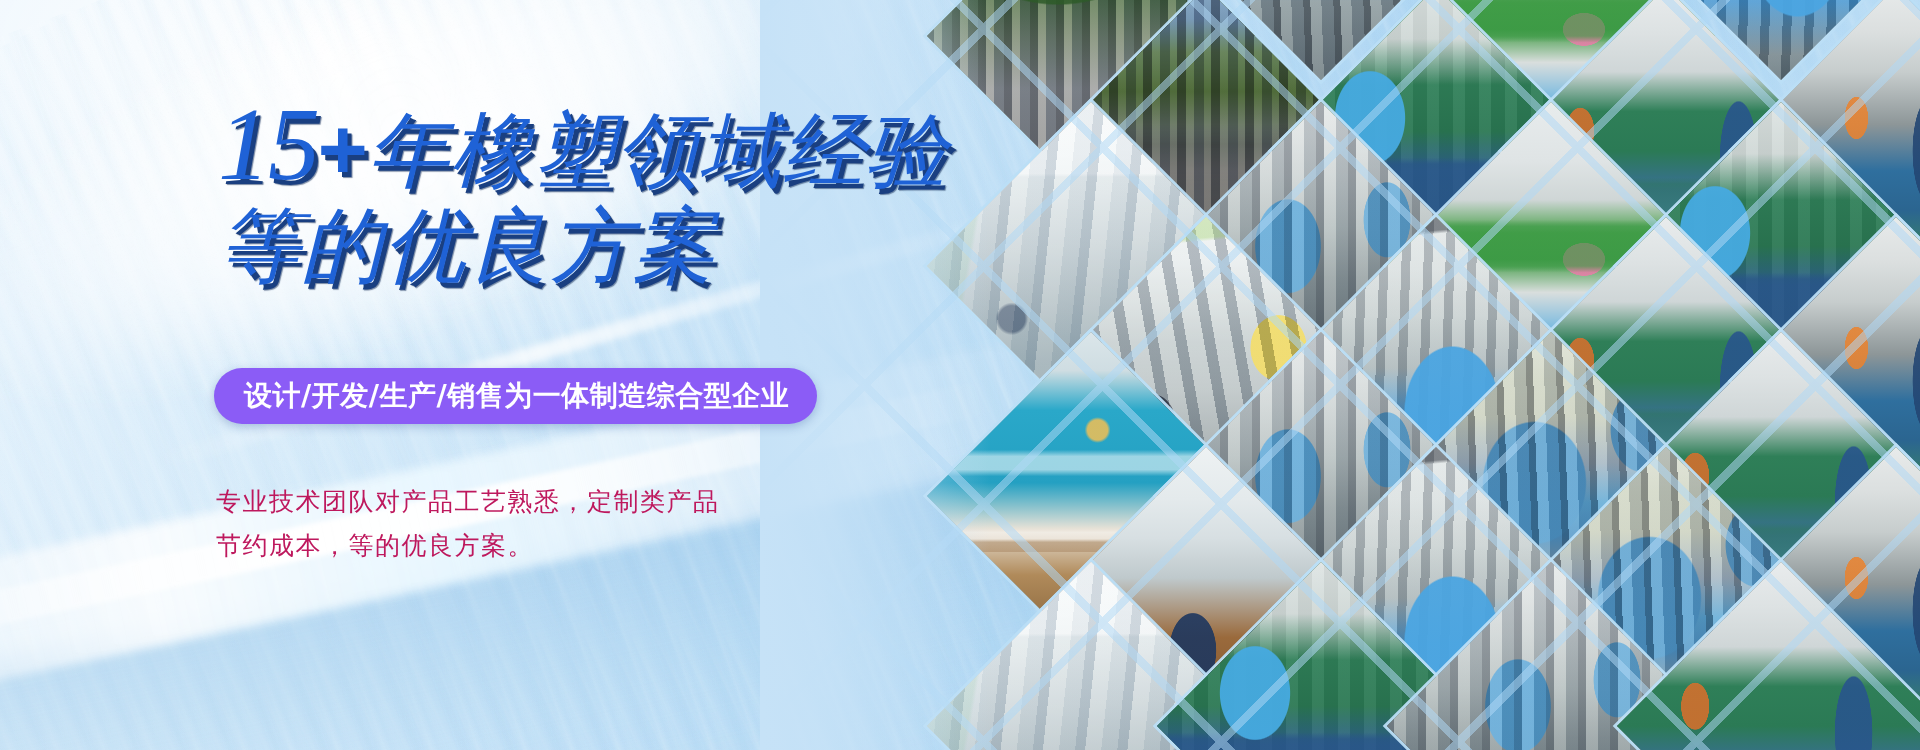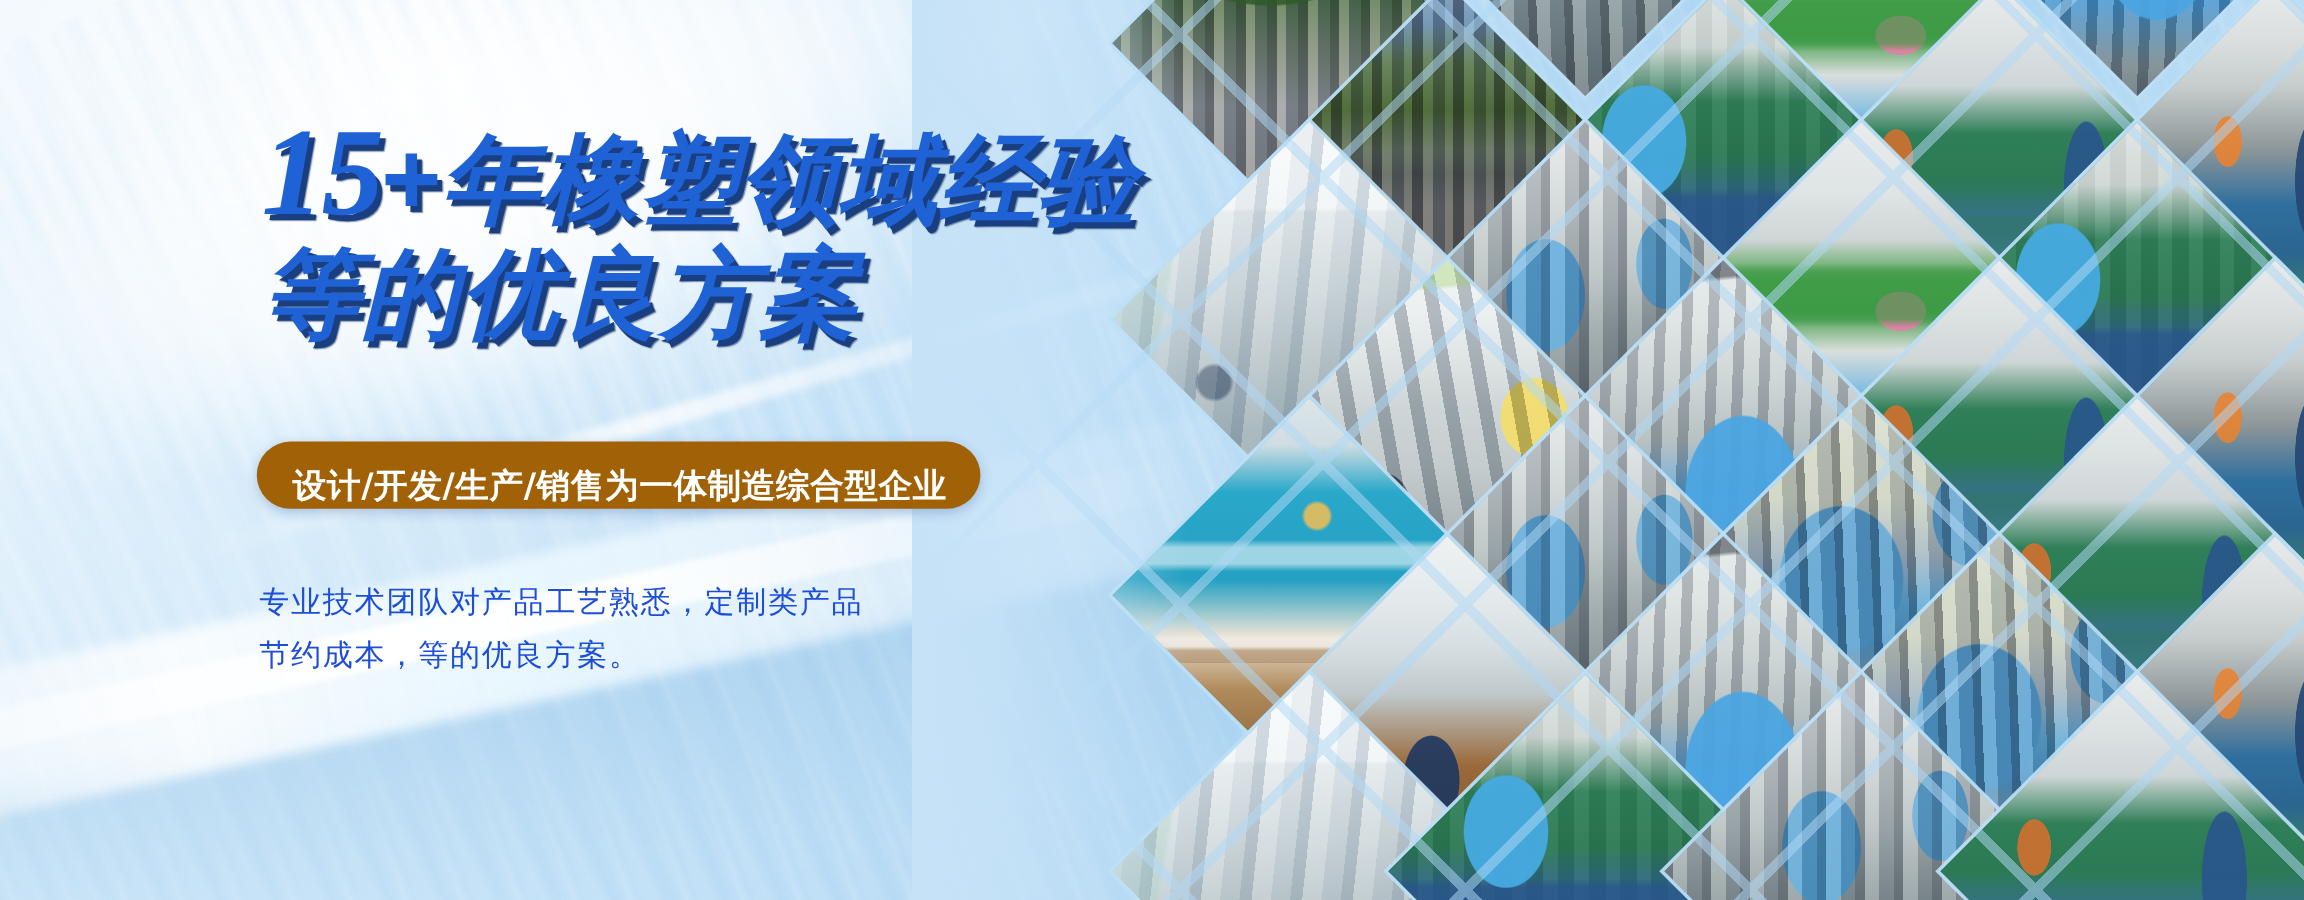--- a/index.html
+++ b/index.html
@@ -229,53 +229,53 @@
     letter-spacing:-1px;
     line-height:1.0;
     white-space:nowrap;
     text-shadow:4px 5px 0 #1a3f80, 5px 6px 1px rgba(20,45,90,.55);
   }
   .hl-row1{font-size:92px;}
   .hl-row2{position:absolute;left:218px;top:196px;font-size:92px;}
   .hl-num{
     font-size:104px;
     font-family:"Liberation Serif","DejaVu Serif",serif;
-    font-weight:700;font-style:italic;
+    font-weight:400;font-style:italic;
     letter-spacing:-2px;
     margin-right:2px;
   }
   .hl-plus{
     font-size:86px;font-weight:700;font-style:italic;
     font-family:"Liberation Sans","DejaVu Sans",sans-serif;
     margin:0 2px 0 -4px;
   }
   .hl-cn{
     font-family:"DejaVu Sans","Liberation Sans",sans-serif;
-    font-size:82px;font-weight:700;font-style:italic;letter-spacing:1px;
+    font-size:82px;font-weight:400;font-style:italic;letter-spacing:1px;
   }
 
   .pill{
     position:absolute;left:214px;top:368px;
     height:56px;
-    display:flex;align-items:flex-end;
+    display:flex;align-items:center;
     padding:0 28px 0 30px;
-    background:#a16207;
+    background:#8b5cf6;
     border-radius:28px;
     box-shadow:0 3px 10px rgba(20,60,140,.25);
   }
   .pill span{
     font-family:"DejaVu Sans","Liberation Sans",sans-serif;
     color:#ffffff;font-size:28px;font-weight:700;letter-spacing:.5px;
     white-space:nowrap;
   }
 
   .para{
     position:absolute;left:216px;top:480px;
     font-family:"DejaVu Sans","Liberation Sans",sans-serif;
-    color:#1d4ed8;font-size:25px;line-height:44px;letter-spacing:1.5px;
+    color:#be185d;font-size:25px;line-height:44px;letter-spacing:1.5px;
   }
   .para div{white-space:nowrap;}
 </style>
 </head>
 <body>
 
 <div class="stage">
 
   <div class="bg">
     <div class="bg-base"></div>

